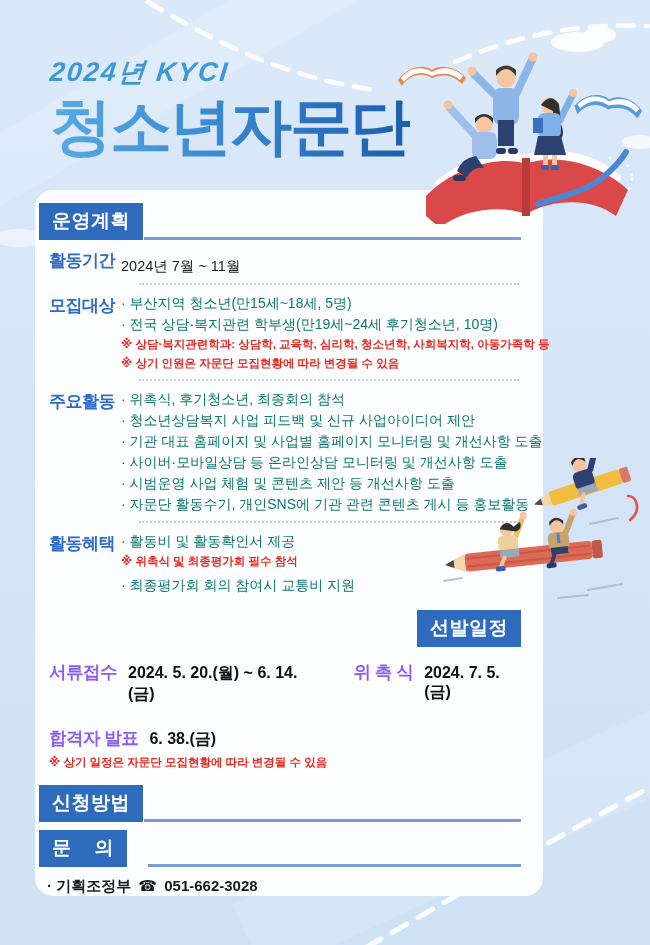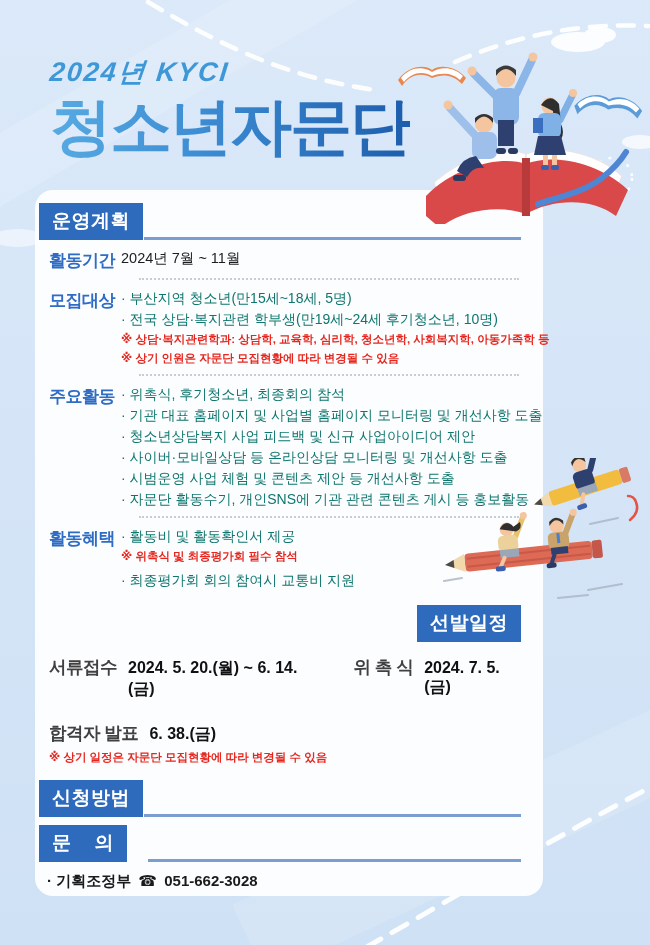--- a/index.html
+++ b/index.html
@@ -28,28 +28,28 @@
     padding:13px 22px 0 4px;
   }
   .sec{display:flex;align-items:flex-end;}
   .badge{
     background:#2e6bbd;color:#fff;font-size:19px;font-weight:800;
     padding:5px 13px 6px;white-space:pre;letter-spacing:.5px;flex:0 0 auto;
   }
   .sec-line{flex:1;height:3px;background:#7a9dd2;margin-left:1px;}
   .row{display:flex;padding-left:10px;margin-top:8px;align-items:flex-start;}
   .lbl{flex:0 0 72px;color:#2f6cc5;font-weight:800;font-size:17px;padding-top:1px;letter-spacing:-.5px;}
-  .val{font-size:14.5px;color:#1d1d1d;font-weight:500;line-height:21px;}
+  .val{font-size:14.5px;color:#1d1d1d;font-weight:500;line-height:21px;margin-top:8px;}
   .li{white-space:nowrap;line-height:21px;font-size:14px;color:#0f766e;font-weight:500;}
   .note{white-space:nowrap;line-height:19px;font-size:11.5px;color:#e6271f;font-weight:700;}
   .dash{border-top:2px dotted #c8ccd4;margin:6px 2px 6px 100px;}
   .gap{height:4px;}
   
   .sched{display:flex;align-items:baseline;padding-left:10px;margin-top:13px;}
-  .slbl{color:#404040;font-weight:800;font-size:17.5px;white-space:pre;letter-spacing:-.5px;}
+  .slbl{color:#8b5cf6;font-weight:800;font-size:17.5px;white-space:pre;letter-spacing:-.5px;}
   .sval{font-size:16px;font-weight:600;color:#111;margin-left:11px;}
   .sched2{margin-top:21px;}
   .sched-note{padding-left:10px;margin-top:3px;}
   
   .plain{padding-left:8px;margin-top:11px;font-size:14.5px;font-weight:500;color:#1d1d1d;line-height:21px;}
   .plain .indent{padding-left:8px;}
   .bold{font-weight:800;}
   .contact-line{padding-left:8px;margin-top:10px;font-size:15px;font-weight:600;color:#1a1a1a;}
   .phone-ic{font-family:"DejaVu Sans",sans-serif;font-weight:400;margin:0 3px;}
   .mt14{margin-top:14px;flex-direction:column;} .mt13{margin-top:13px;} .mt8{margin-top:8px;gap:20px;}
@@ -221,22 +221,22 @@
         <div class="note">※ 상기 인원은 자문단 모집현황에 따라 변경될 수 있음</div>
       </div>
     </div>
 
     <div class="dash"></div>
 
     <div class="row">
       <div class="lbl">주요활동</div>
       <div>
         <div class="li">· 위촉식, 후기청소년, 최종회의 참석</div>
+        <div class="li">· 청소년상담복지 사업 피드백 및 신규 사업아이디어 제안</div>
         <div class="li">· 기관 대표 홈페이지 및 사업별 홈페이지 모니터링 및 개선사항 도출</div>
-        <div class="li">· 청소년상담복지 사업 피드백 및 신규 사업아이디어 제안</div>
         <div class="li">· 사이버·모바일상담 등 온라인상담 모니터링 및 개선사항 도출</div>
         <div class="li">· 시범운영 사업 체험 및 콘텐츠 제안 등 개선사항 도출</div>
         <div class="li">· 자문단 활동수기, 개인SNS에 기관 관련 콘텐츠 게시 등 홍보활동</div>
       </div>
     </div>
 
     <div class="dash"></div>
 
     <div class="row">
       <div class="lbl">활동혜택</div>

